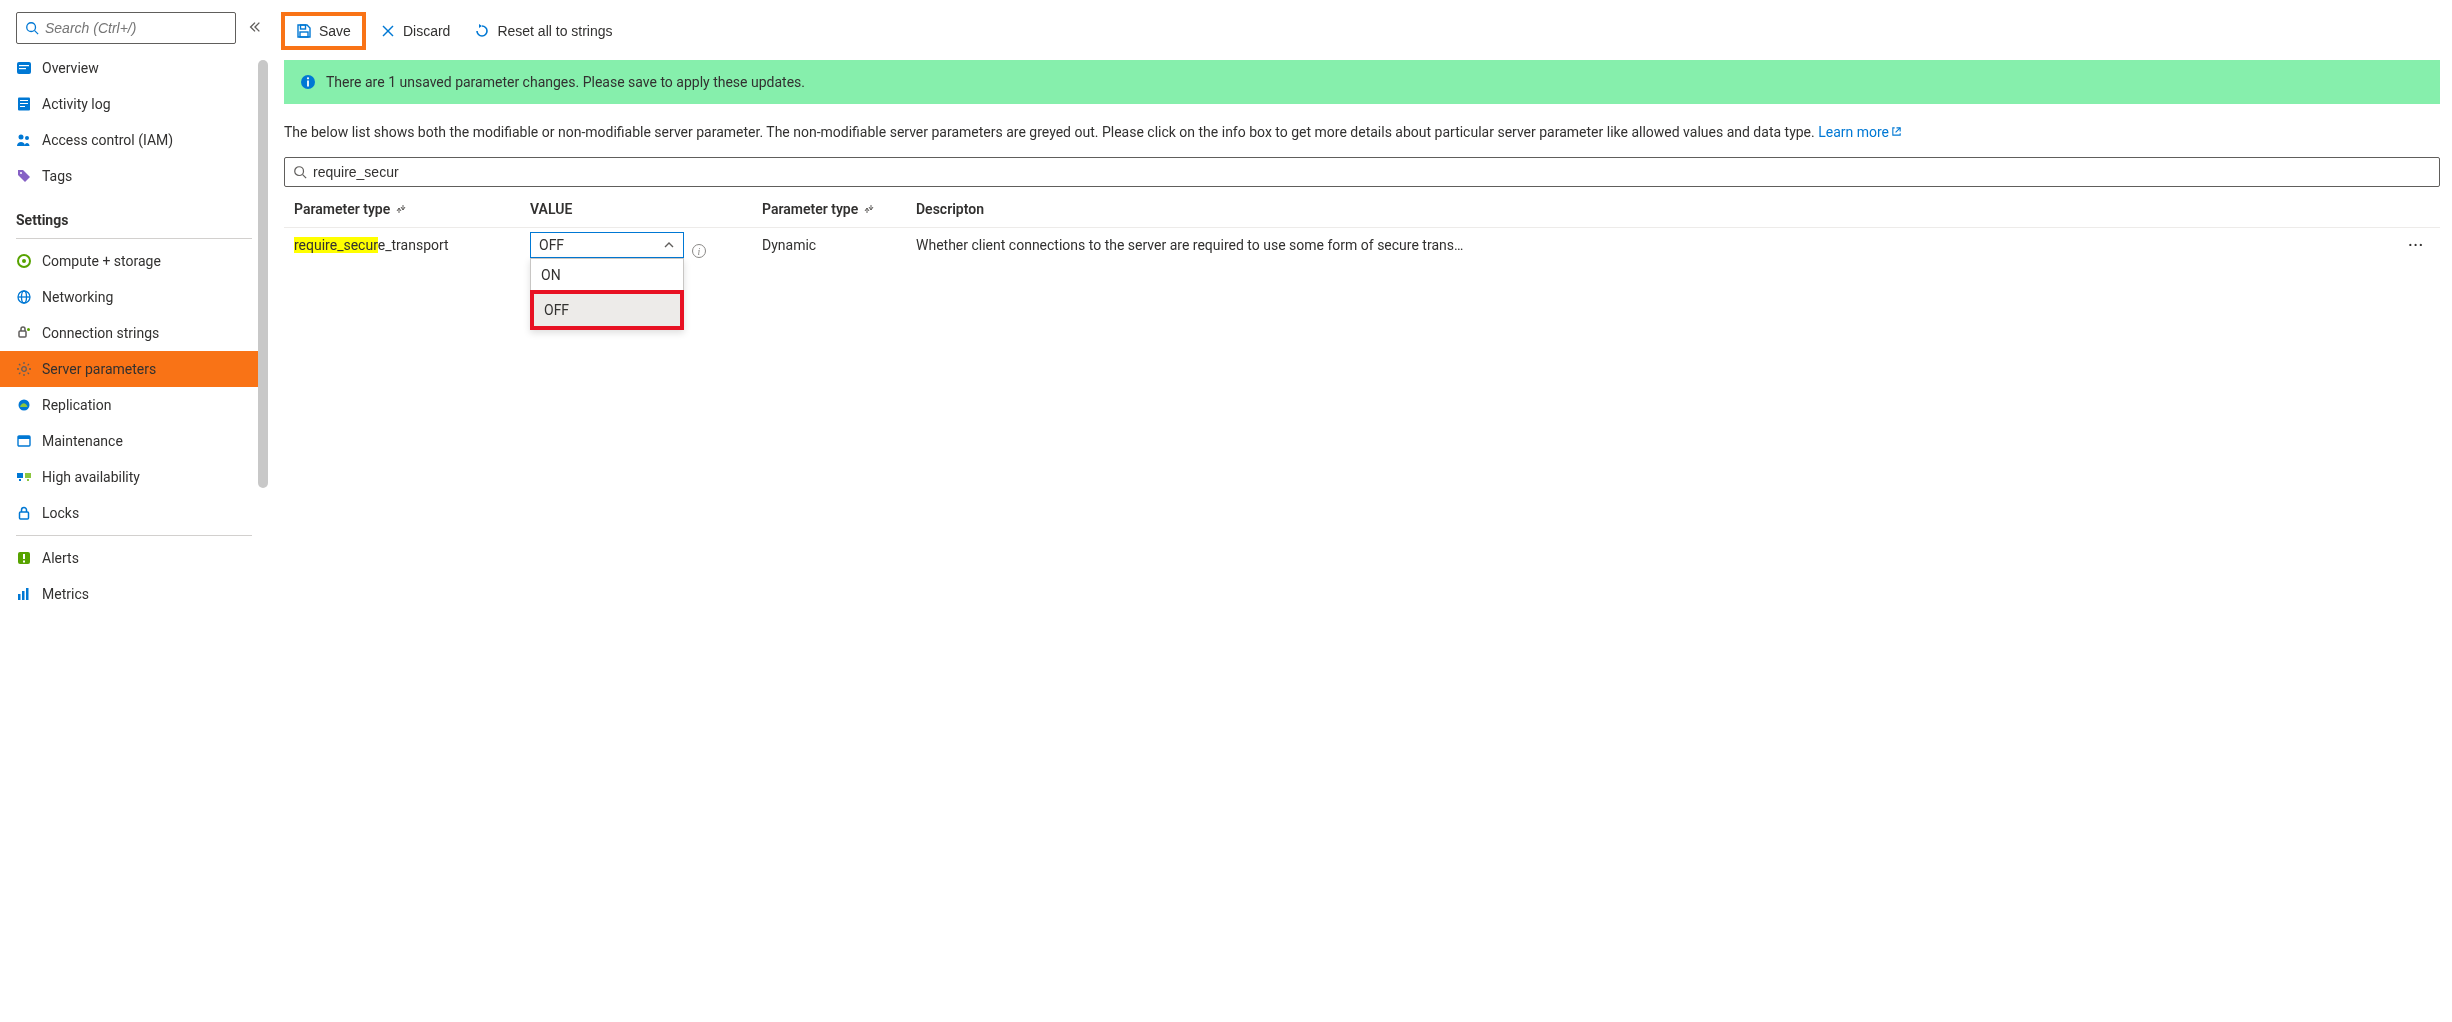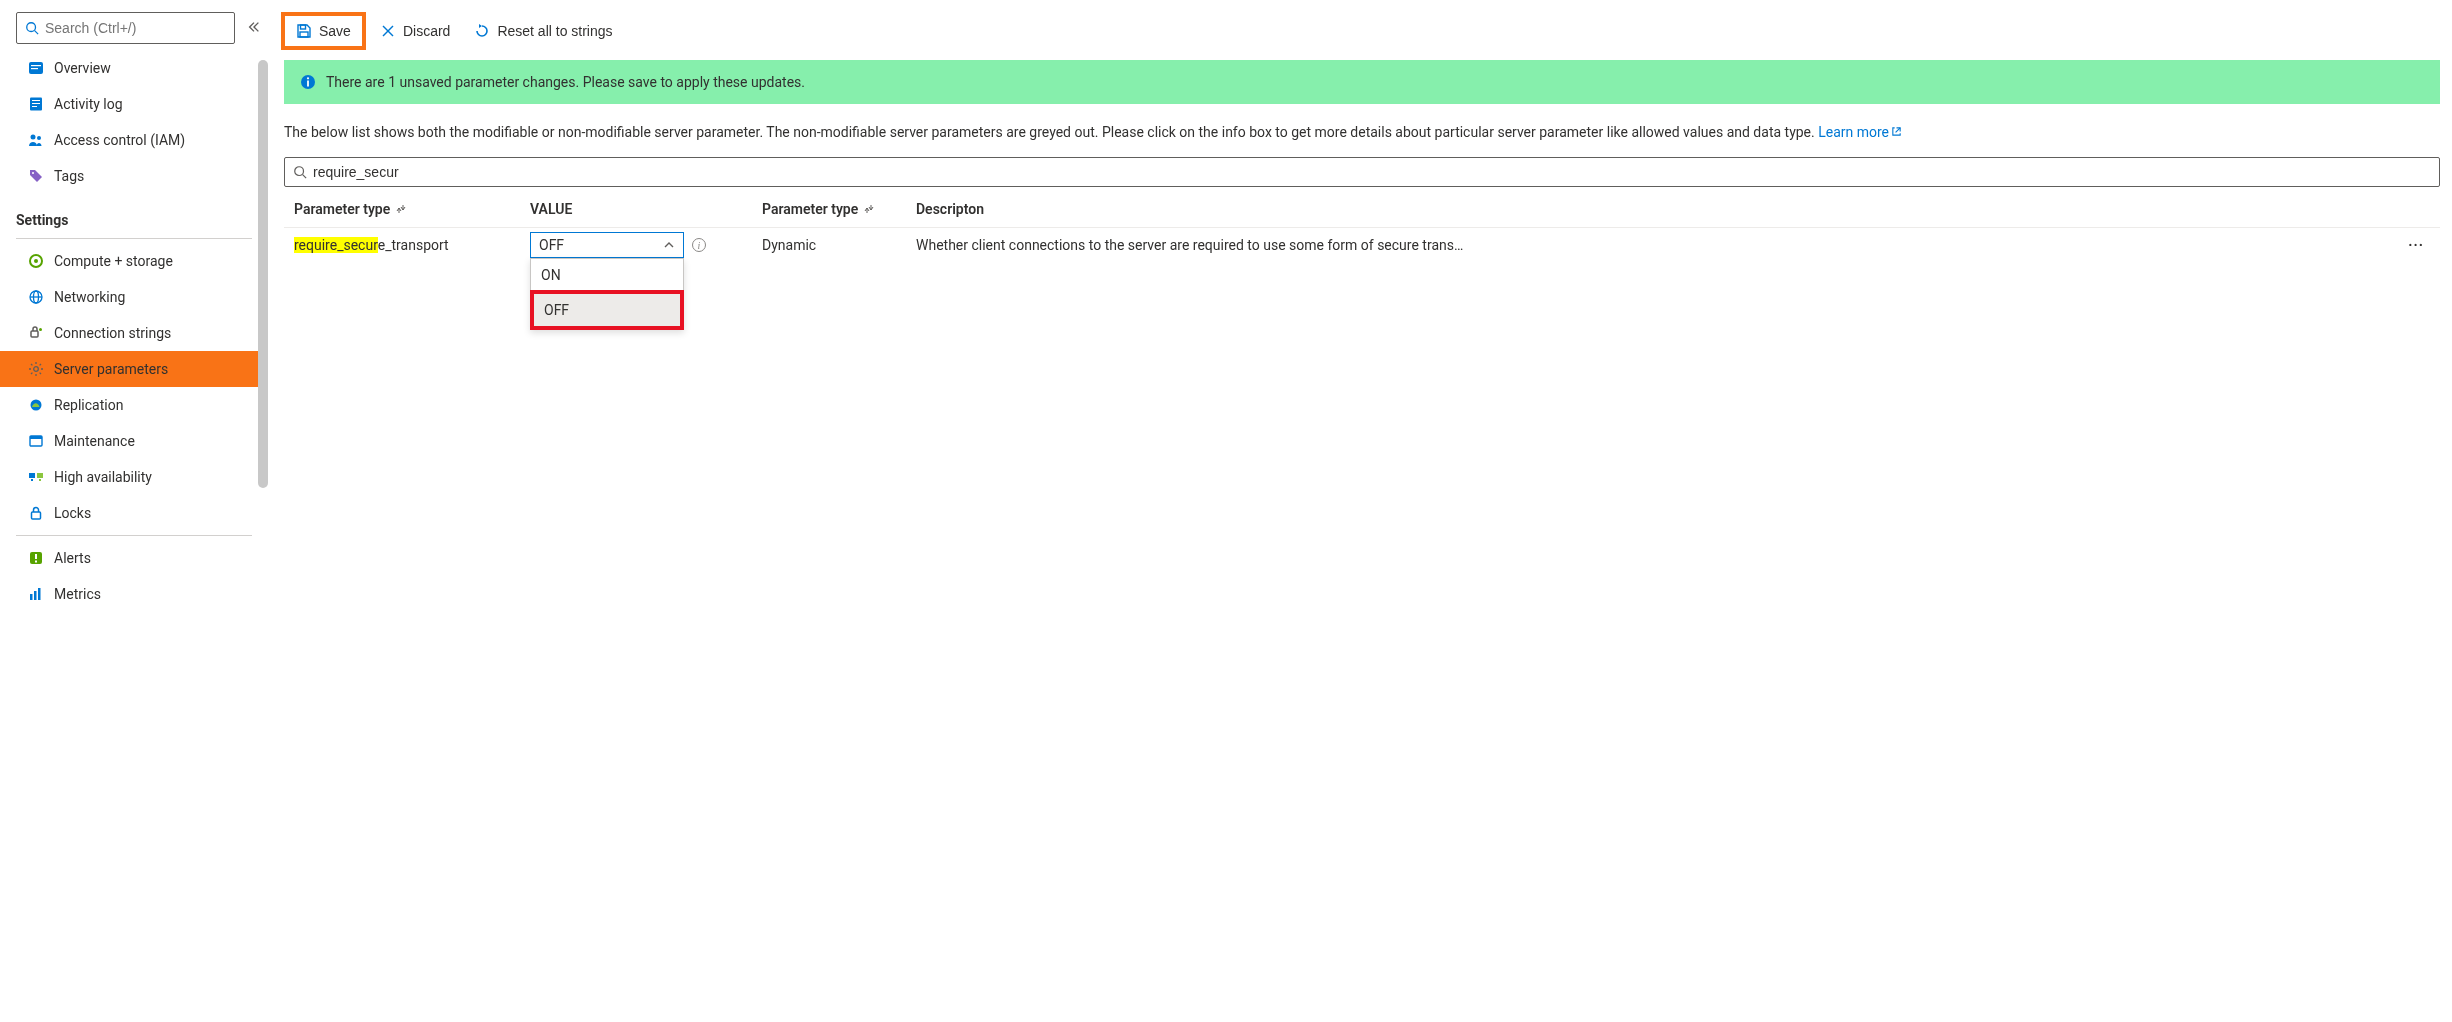--- a/index.html
+++ b/index.html
@@ -37,36 +37,37 @@
     background: #fff;
   }
   .search-box svg { width: 14px; height: 14px; color: #0078d4; flex-shrink: 0; }
   .search-box input {
     border: none;
     outline: none;
     flex: 1;
     font-size: 14px;
     margin-left: 6px;
     color: #605e5c;
+    font-style: italic;
   }
   .collapse-btn {
     background: none;
     border: none;
     padding: 6px;
     cursor: pointer;
     color: #605e5c;
     margin-left: 6px;
   }
   .collapse-btn svg { width: 14px; height: 14px; }
 
   .nav-item {
     display: flex;
     align-items: center;
     height: 36px;
-    padding: 0 28px;
+    padding: 0 16px;
     cursor: pointer;
     color: #323130;
     gap: 10px;
   }
   .nav-item.selected { background: #f97316; }
   .nav-item .icon { width: 16px; height: 16px; display: inline-flex; align-items: center; justify-content: center; flex-shrink: 0; }
   .nav-item .label { font-size: 14px; }
 
   .section-header {
     padding: 18px 16px 6px 16px;
@@ -174,21 +175,21 @@
   .sort-icons svg { width: 10px; height: 10px; color: #605e5c; }
 
   .grid-row {
     display: flex;
     align-items: center;
     padding: 4px 10px;
     margin-right: 6px;
     position: relative;
   }
   .highlight-text { background: #ffff00; }
-  .value-cell { position: relative; }
+  .value-cell { position: relative; align-items: flex-end; }
   .value-select {
     width: 154px;
     height: 26px;
     border: 1px solid #0078d4;
     display: flex;
     align-items: center;
     justify-content: space-between;
     padding: 0 8px;
     font-size: 14px;
     cursor: pointer;

